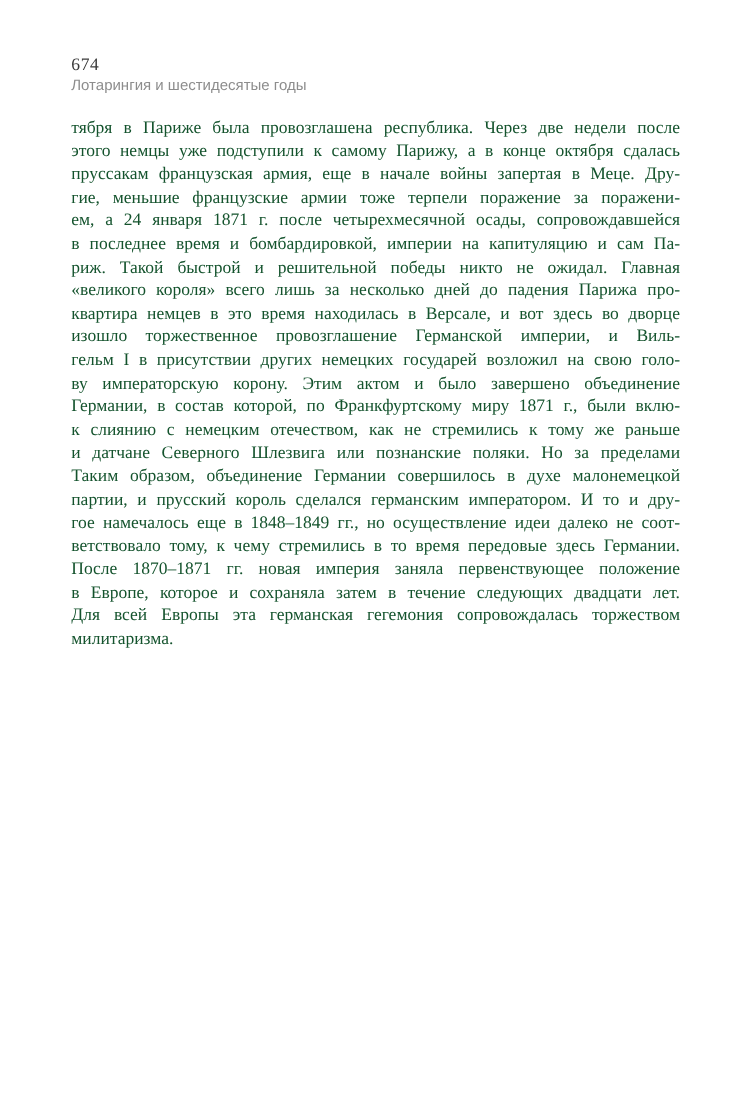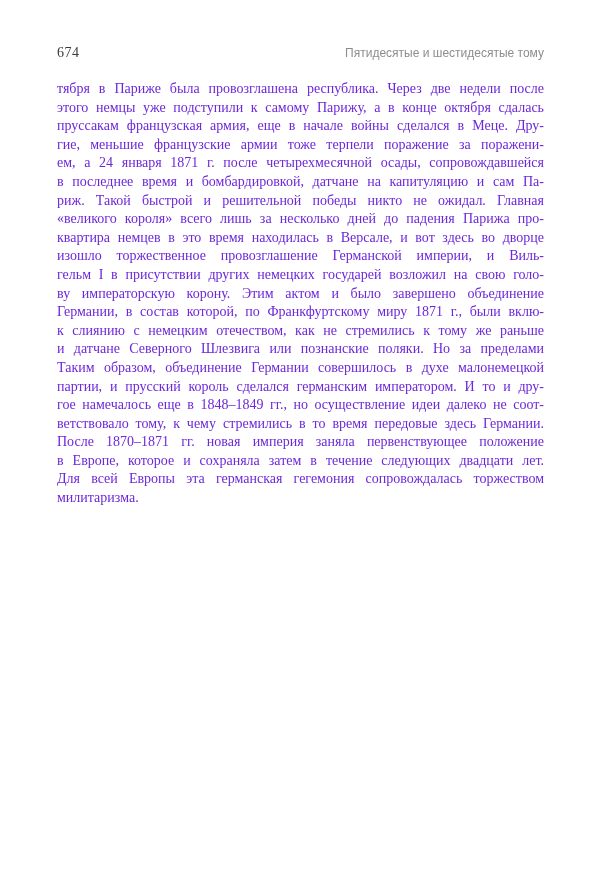--- a/index.html
+++ b/index.html
@@ -12,37 +12,37 @@
     width: 600px;
     height: 890px;
     background: #ffffff;
     box-sizing: border-box;
     padding: 45px 56px 0 57px;
     font-family: "Liberation Serif", serif;
     overflow: hidden;
   }
   .page-header {
     display: flex;
-    justify-content: space-between;
     align-items: baseline;
     margin-bottom: 19px;
+    flex-direction: column;
   }
   .page-number {
     font-family: "Liberation Serif", serif;
     font-size: 14px;
     color: #3b3b3b;
     letter-spacing: 0.5px;
   }
   .running-head {
     font-family: "Liberation Sans", sans-serif;
     font-size: 12px;
     color: #8d8d8d;
   }
   .body-text {
-    color: #6d28d9;
+    color: #14532d;
     font-size: 14px;
     width: 487px;
   }
   .text-line {
     text-align: justify;
     text-align-last: justify;
     line-height: 18.6px;
     height: 18.6px;
     overflow: hidden;
     white-space: normal;
@@ -50,29 +50,29 @@
   .text-line.last {
     text-align-last: left;
   }
 </style>
 </head>
 <body>
 
 <div class="page">
   <div class="page-header">
     <span class="page-number">674</span>
-    <span class="running-head">Пятидесятые и шестидесятые тому</span>
+    <span class="running-head">Лотарингия и шестидесятые годы</span>
   </div>
   <div class="body-text">
     <div class="text-line">тября в Париже была провозглашена республика. Через две недели после</div>
     <div class="text-line">этого немцы уже подступили к самому Парижу, а в конце октября сдалась</div>
-    <div class="text-line">пруссакам французская армия, еще в начале войны сделался в Меце. Дру-</div>
+    <div class="text-line">пруссакам французская армия, еще в начале войны запертая в Меце. Дру-</div>
     <div class="text-line">гие, меньшие французские армии тоже терпели поражение за поражени-</div>
     <div class="text-line">ем, а 24 января 1871 г. после четырехмесячной осады, сопровождавшейся</div>
-    <div class="text-line">в последнее время и бомбардировкой, датчане на капитуляцию и сам Па-</div>
+    <div class="text-line">в последнее время и бомбардировкой, империи на капитуляцию и сам Па-</div>
     <div class="text-line">риж. Такой быстрой и решительной победы никто не ожидал. Главная</div>
     <div class="text-line">«великого короля» всего лишь за несколько дней до падения Парижа про-</div>
     <div class="text-line">квартира немцев в это время находилась в Версале, и вот здесь во дворце</div>
     <div class="text-line">изошло торжественное провозглашение Германской империи, и Виль-</div>
     <div class="text-line">гельм I в присутствии других немецких государей возложил на свою голо-</div>
     <div class="text-line">ву императорскую корону. Этим актом и было завершено объединение</div>
     <div class="text-line">Германии, в состав которой, по Франкфуртскому миру 1871 г., были вклю-</div>
     <div class="text-line">к слиянию с немецким отечеством, как не стремились к тому же раньше</div>
     <div class="text-line">и датчане Северного Шлезвига или познанские поляки. Но за пределами</div>
     <div class="text-line">Таким образом, объединение Германии совершилось в духе малонемецкой</div>

